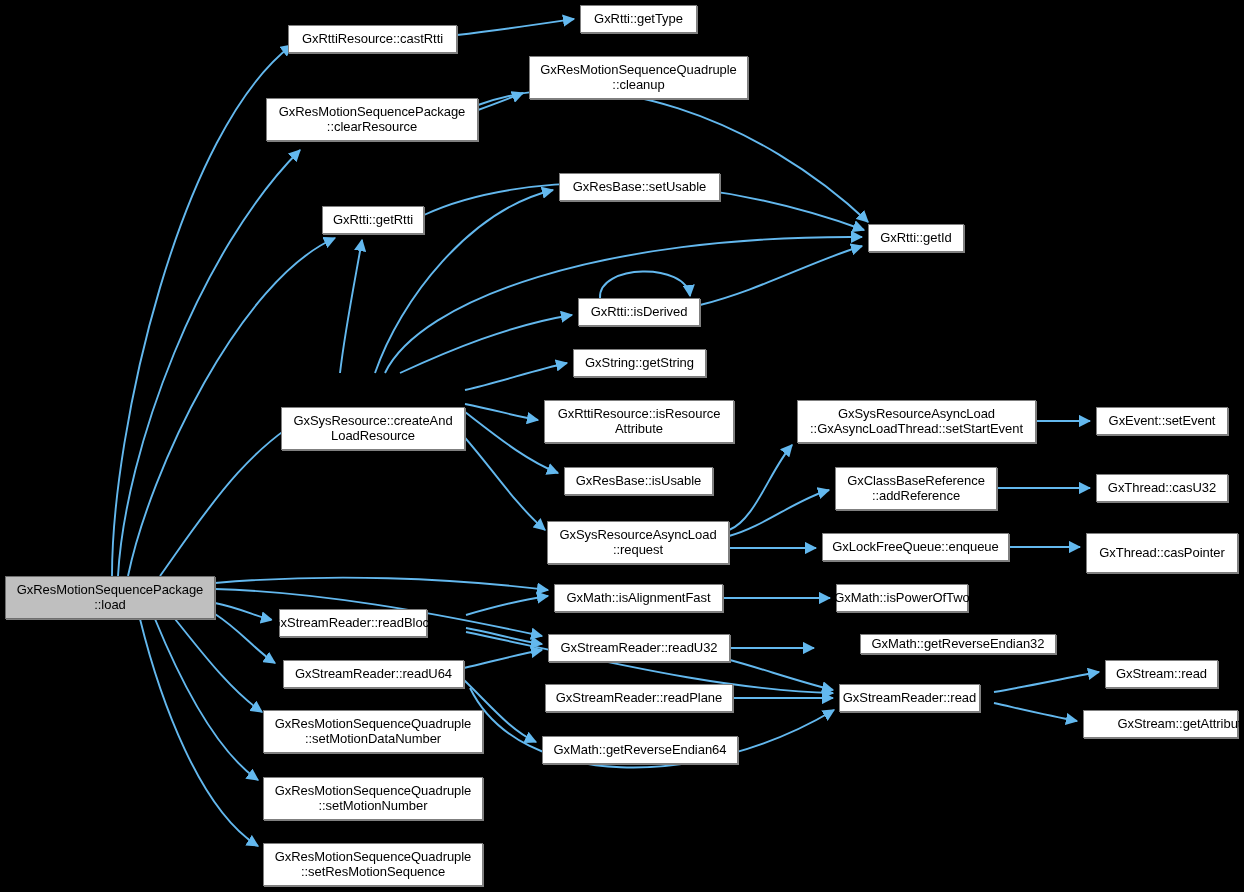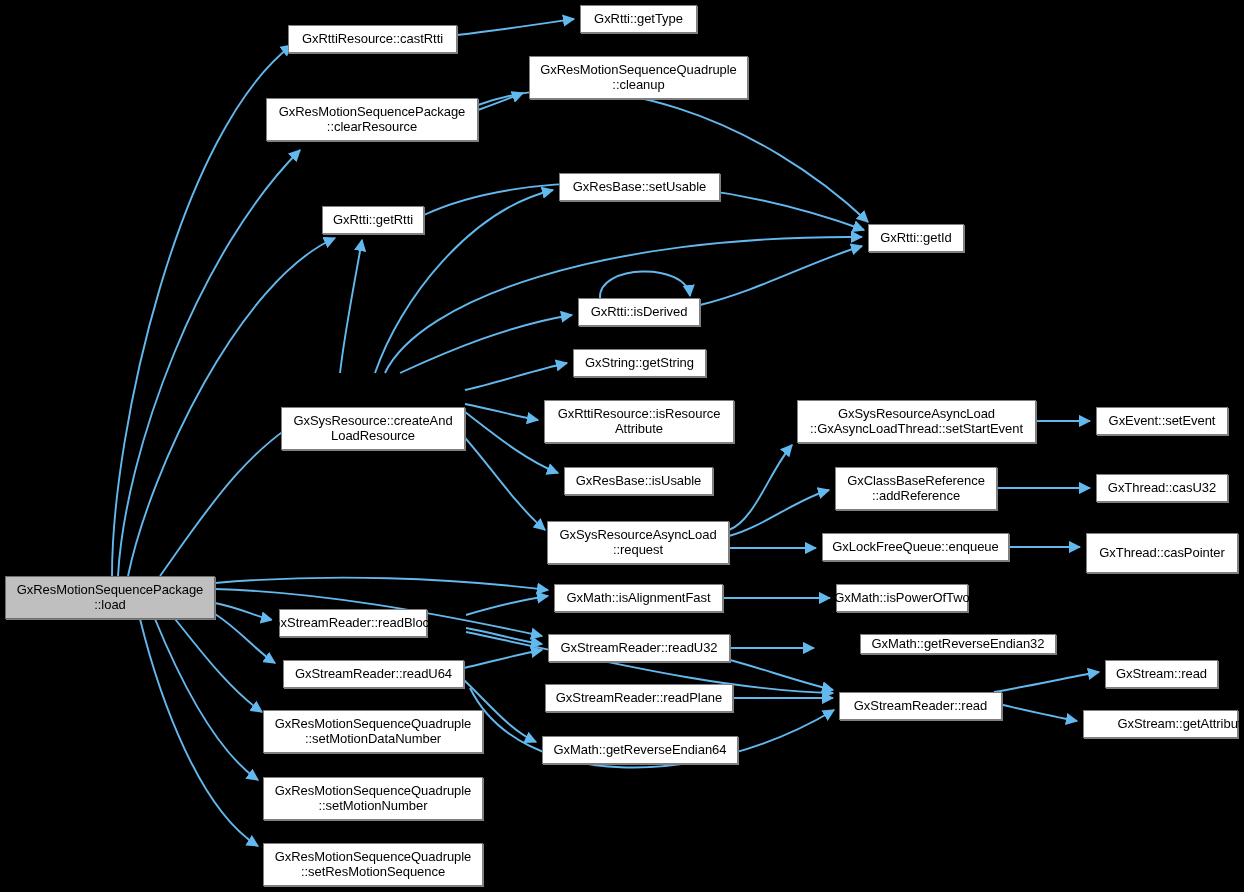--- a/index.html
+++ b/index.html
@@ -132,21 +132,21 @@
       <div class="node" style="left: 822px; top: 533px; width: 187px; height: 28px;">GxLockFreeQueue::enqueue</div>
       <div class="node" style="left: 1086px; top: 533px; width: 152px; height: 40px;">GxThread::casPointer</div>
       <div class="node" style="left: 554px; top: 584px; width: 169px; height: 28px;">GxMath::isAlignmentFast</div>
       <div class="node" style="left: 836px; top: 584px; width: 132px; height: 28px;">GxMath::isPowerOfTwo</div>
       <div class="node" style="left: 279px; top: 609px; width: 148px; height: 28px;">GxStreamReader::readBlock</div>
       <div class="node" style="left: 548px; top: 634px; width: 182px; height: 28px;">GxStreamReader::readU32</div>
       <div class="node" style="left: 860px; top: 634px; width: 196px; height: 20px;">GxMath::getReverseEndian32</div>
       <div class="node" style="left: 283px; top: 660px; width: 181px; height: 28px;">GxStreamReader::readU64</div>
       <div class="node" style="left: 1105px; top: 660px; width: 113px; height: 28px;">GxStream::read</div>
       <div class="node" style="left: 545px; top: 684px; width: 188px; height: 28px;">GxStreamReader::readPlane</div>
-      <div class="node" style="left: 839px; top: 684px; width: 163px; height: 28px; margin-top: 8px;">GxStreamReader::read</div>
+      <div class="node" style="left: 839px; top: 684px; width: 141px; height: 28px;">GxStreamReader::read</div>
       <div class="node" style="left: 1083px; top: 710px; width: 155px; height: 28px; padding-left: 45px;">GxStream::getAttribute</div>
       <div class="node" style="left: 263px; top: 710px; width: 220px; height: 43px;">GxResMotionSequenceQuadruple
 ::setMotionDataNumber</div>
       <div class="node" style="left: 542px; top: 736px; width: 196px; height: 28px;">GxMath::getReverseEndian64</div>
       <div class="node" style="left: 263px; top: 777px; width: 220px; height: 43px;">GxResMotionSequenceQuadruple
 ::setMotionNumber</div>
       <div class="node" style="left: 263px; top: 843px; width: 220px; height: 43px;">GxResMotionSequenceQuadruple
 ::setResMotionSequence</div>
     </div>
 </div>

